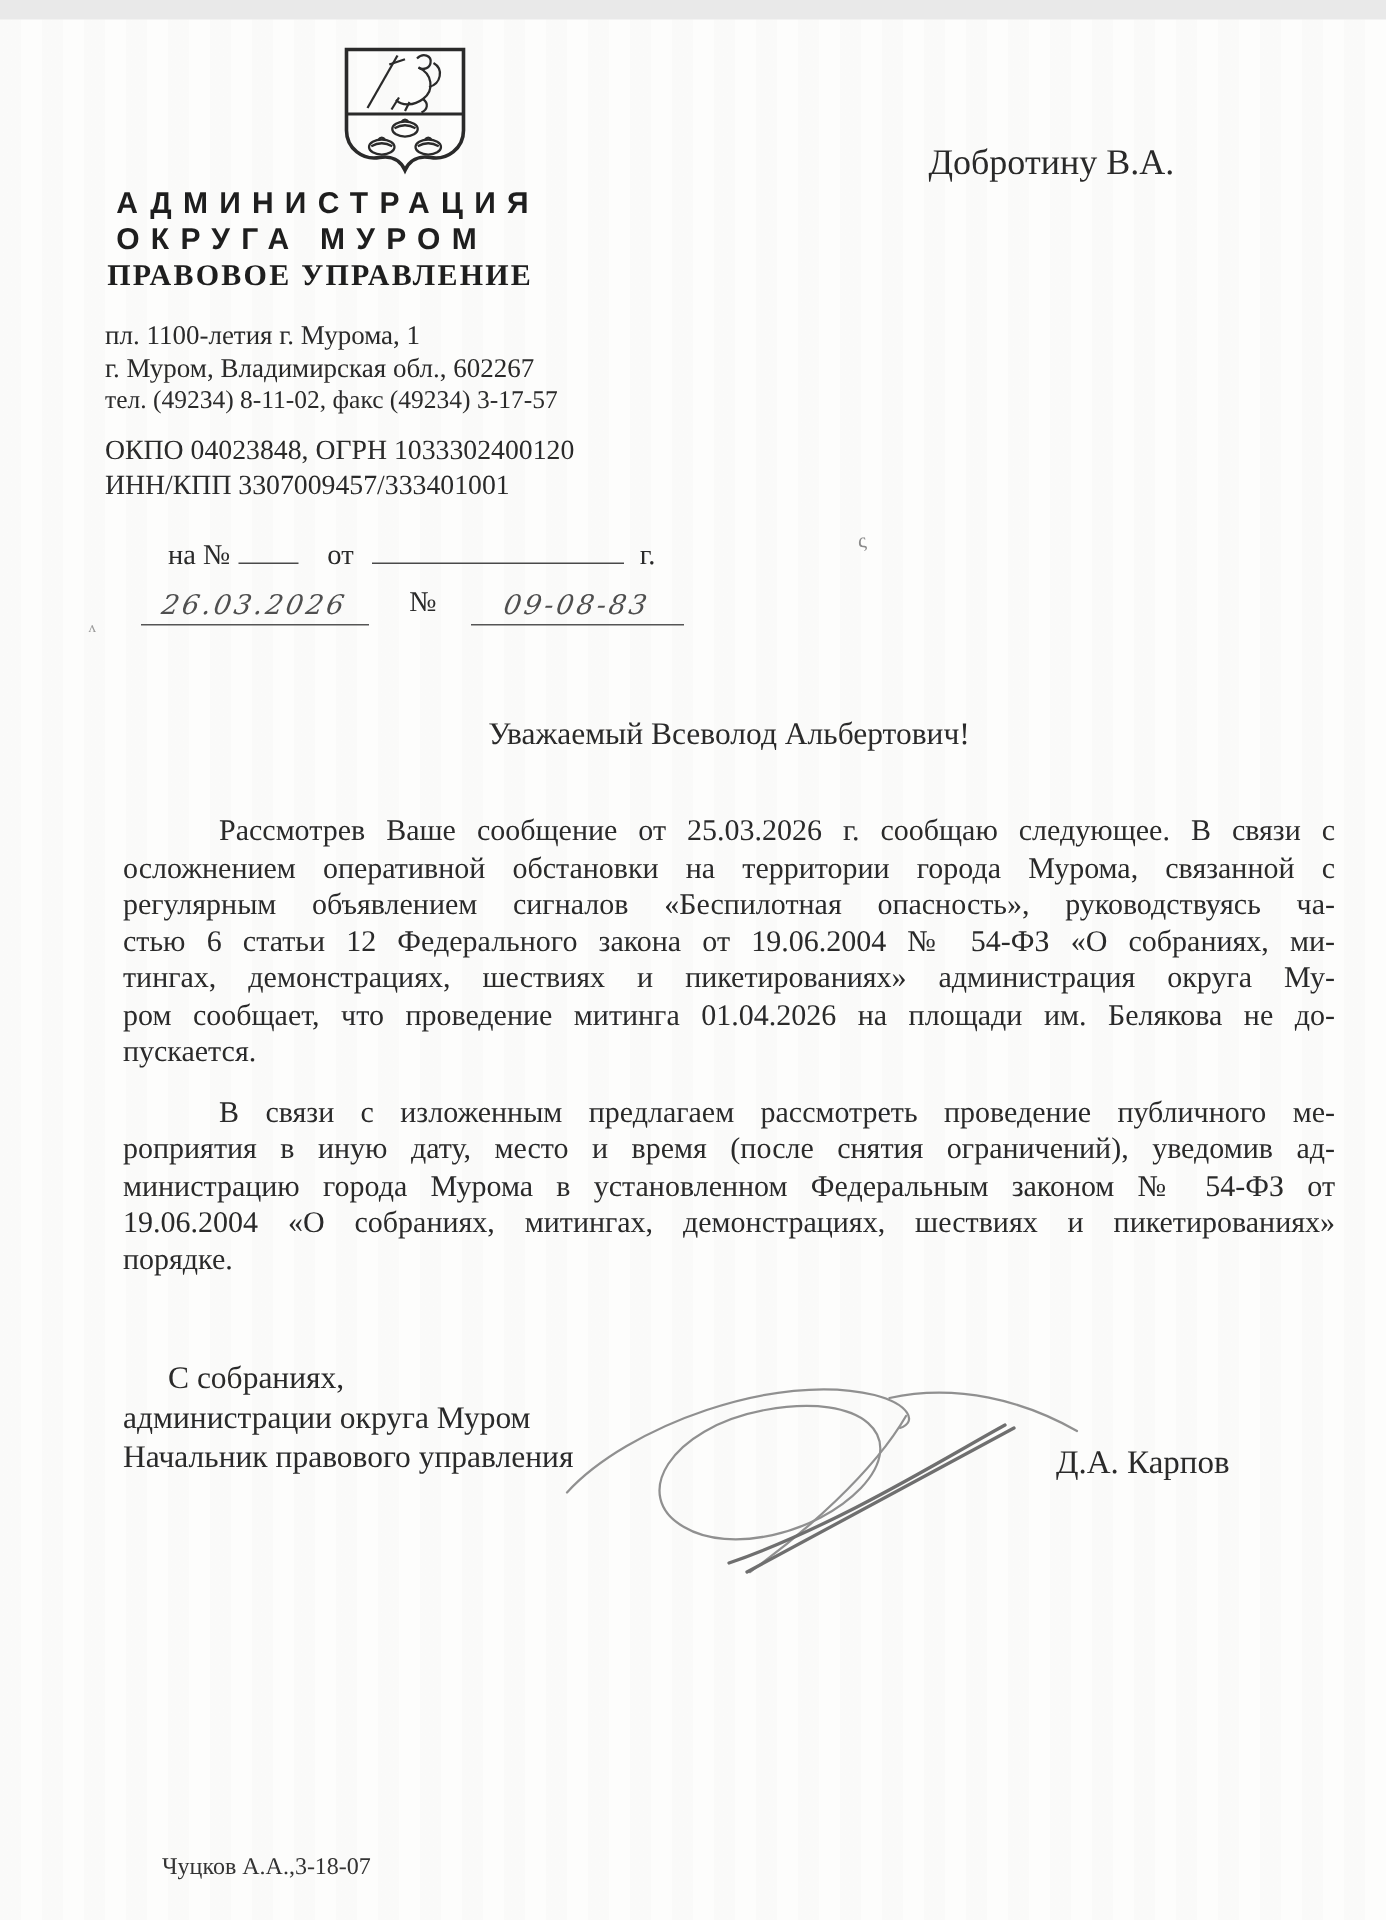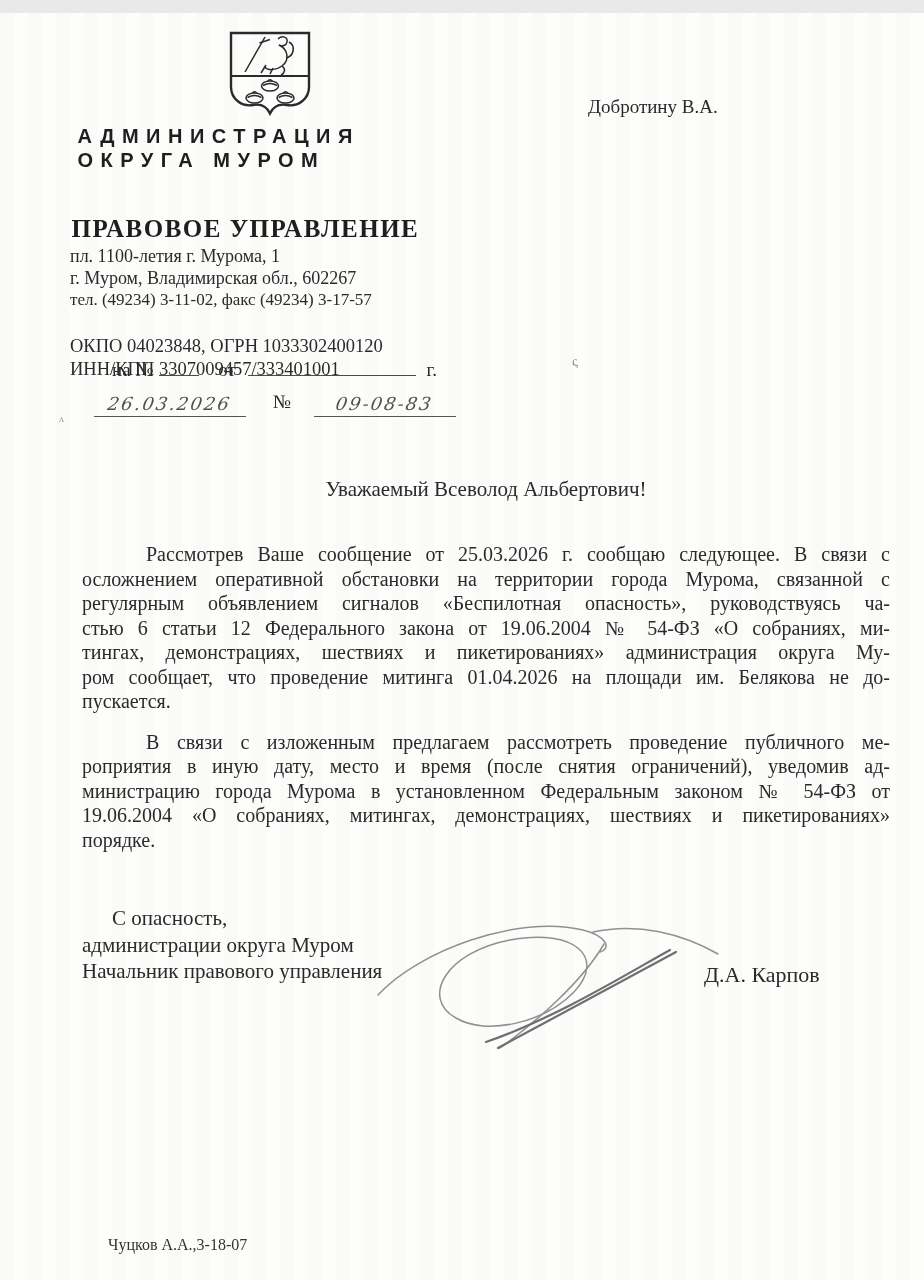--- a/index.html
+++ b/index.html
@@ -12,28 +12,28 @@
     font-family:"Liberation Serif", serif;
     color:#2a2a2a;
     background-image:repeating-linear-gradient(90deg, rgba(0,0,0,0.012) 0 14px, rgba(0,0,0,0) 14px 28px);
   }
   .scan-band{position:absolute;left:0;top:0;width:924px;height:13px;background:#e9e9e9;}
 
   
   .letterhead{position:absolute;left:70px;top:30px;width:400px;text-align:left;}
   .emblem{display:block;margin:0 auto 2px auto;}
   .org1,.org2{font-family:"Liberation Sans",sans-serif;font-weight:bold;font-size:20px;letter-spacing:7.5px;padding-left:7.5px;line-height:24px;color:#1e1e1e;}
-  .org3{font-weight:bold;font-size:25px;letter-spacing:1.5px;padding-left:1.5px;line-height:24px;color:#1e1e1e;margin-top:45px;}
-  .addr{margin-top:4px;font-size:18px;line-height:22px;}
+  .org3{font-weight:bold;font-size:20px;letter-spacing:1.5px;padding-left:1.5px;line-height:24px;color:#1e1e1e;}
+  .addr{margin-top:16px;font-size:18px;line-height:22px;}
   .addr .tel{font-size:17px;}
   .addr .u{text-decoration:underline;}
-  .okpo{margin-top:24px;font-size:18.5px;line-height:23px;}
+  .okpo{margin-top:12px;font-size:18.5px;line-height:23px;}
 
   
-  .addressee{position:absolute;left:588px;top:96px;font-size:19px;}
+  .addressee{position:absolute;left:619px;top:96px;font-size:24px;}
 
   
   .refline{position:absolute;left:112px;top:358px;font-size:19px;white-space:nowrap;}
   .blank{display:inline-block;border-bottom:1.6px solid #4a4a4a;height:17px;vertical-align:baseline;}
   .blank-no{width:40px;}
   .blank-date{width:168px;margin:0 6px;}
   .refline .lbl{margin-right:6px;}
 
   .handrow{position:absolute;left:94px;top:390px;font-size:19px;white-space:nowrap;}
   .hline{display:inline-block;border-bottom:1.7px solid #555;text-align:center;height:26px;vertical-align:bottom;}
@@ -109,21 +109,21 @@
         <path d="M52.5,67.5 Q59.5,63.5 66.5,67.5"></path>
         <path d="M57,63.4 Q59.5,60 62,63.4"></path>
       </g>
     </svg>
     <div class="org1">АДМИНИСТРАЦИЯ</div>
     <div class="org2">ОКРУГА МУРОМ</div>
     <div class="org3">ПРАВОВОЕ УПРАВЛЕНИЕ</div>
     <div class="addr">
       <div>пл. 1100-летия г. Мурома, 1</div>
       <div>г. Муром, Владимирская обл., 602267</div>
-      <div class="tel">тел. (49234) 3-11-02, факс (49234) 3-17-57</div>
+      <div class="tel">тел. (49234) 8-11-02, факс (49234) 3-17-57</div>
     </div>
     <div class="okpo">
       <div>ОКПО 04023848, ОГРН 1033302400120</div>
       <div>ИНН/КПП 3307009457/333401001</div>
     </div>
   </div>
 
   <div class="addressee">Добротину В.А.</div>
 
   <div class="refline">
@@ -153,21 +153,21 @@
     <div class="para">
         <div class="tline tline-first">В связи с изложенным предлагаем рассмотреть проведение публичного ме-</div>
         <div class="tline">роприятия в иную дату, место и время (после снятия ограничений), уведомив ад-</div>
         <div class="tline">министрацию города Мурома в установленном Федеральным законом № 54-ФЗ от</div>
         <div class="tline">19.06.2004 «О собраниях, митингах, демонстрациях, шествиях и пикетированиях»</div>
         <div class="tline tline-last">порядке.</div>
       </div>
   </div>
 
   <div class="closing">
-    <div class="c1">С опасность,</div>
+    <div class="c1">С собраниях,</div>
     <div>администрации округа Муром</div>
     <div>Начальник правового управления</div>
   </div>
 
   <svg class="sig-svg" width="352" height="150" viewBox="0 0 352 150">
     <g fill="none" stroke="#909090" stroke-width="1.5" stroke-linecap="round">
       <path d="M 10 89 C 50 45, 150 8, 215 24 C 238 30, 244 42, 232 46"></path>
       <path d="M 225 26 C 270 16, 315 28, 350 48"></path>
       <path d="M 88 112 C 52 92, 78 46, 142 34 C 208 22, 238 52, 206 86 C 176 117, 118 130, 88 112"></path>
       <path d="M 236 38 C 214 76, 168 116, 132 142"></path>

